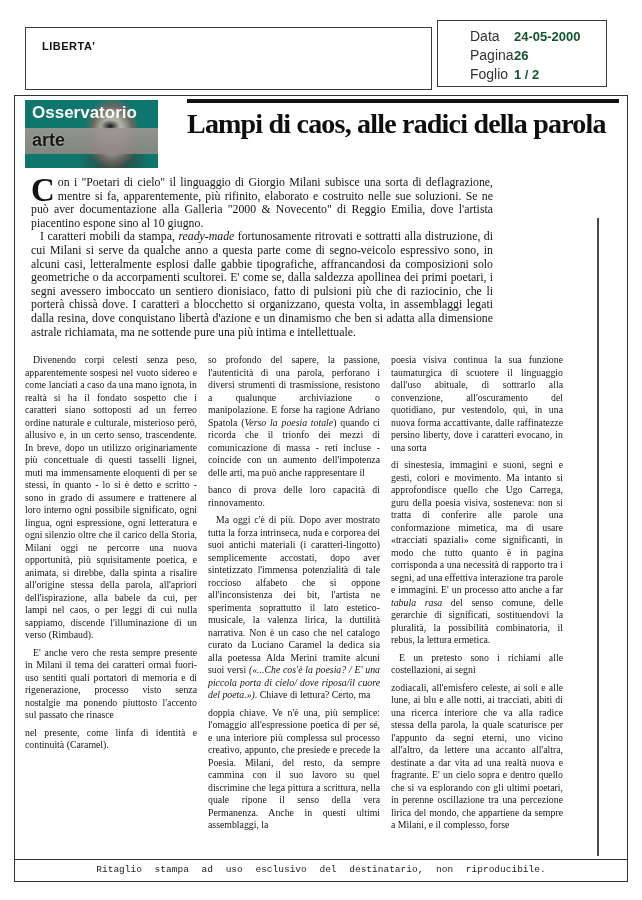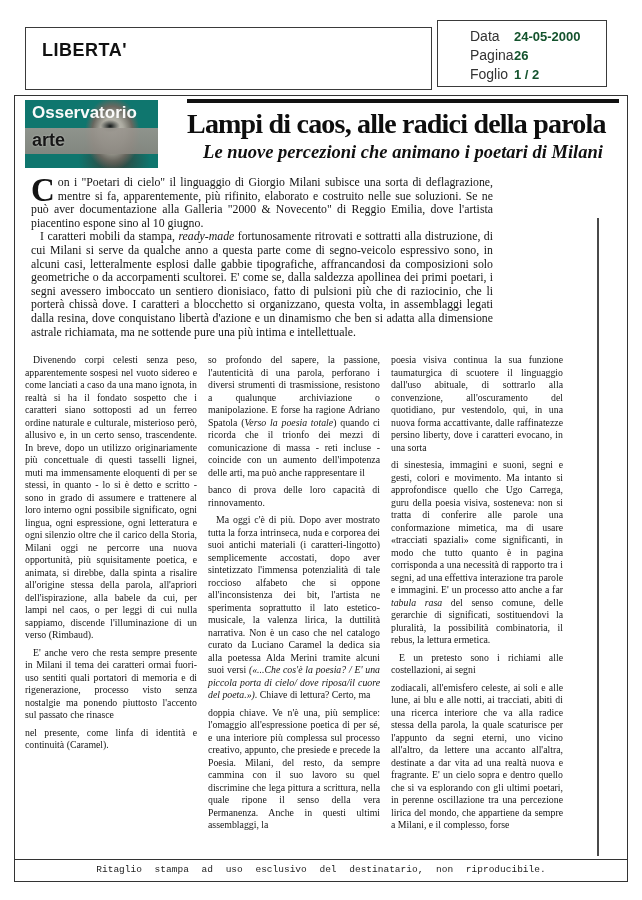--- a/index.html
+++ b/index.html
@@ -8,21 +8,21 @@
     background:#ffffff; color:#141414;
     font-family:"Liberation Serif", serif;
     overflow:hidden;
   }
   .box { position:absolute; border:1.5px solid #3a3a3a; background:#fff; }
 
   
   .masthead-box { left:25px; top:27px; width:405px; height:61px; }
   .masthead { position:absolute; left:16px; top:12px;
     font-family:"Liberation Sans", sans-serif; font-weight:bold;
-    font-size:18px; letter-spacing:.5px; color:#111; }
+    font-size:11px; letter-spacing:.5px; color:#111; }
   .meta-box { left:437px; top:20px; width:170px; height:67px; padding:7px 10px; box-sizing:border-box; }
   .meta-row { display:flex; align-items:baseline; margin-bottom:3px; }
   .meta-label { width:44px; font-family:Liberation Sans, sans-serif;
     font-size:14px; color:#333;margin-left:22px; }
   .meta-value { font-family:"Liberation Sans", sans-serif; font-weight:bold;
     font-size:13px; color:#14532d; }
 
   
   .article-box { left:14px; top:95px; width:612px; height:785px; border:1.5px solid #333; }
 
@@ -103,21 +103,20 @@
   <div class="logo">
     <div class="logo-face"></div>
     <div class="logo-band"></div>
     <div class="logo-line1">Osservatorio</div>
     <div class="logo-line2">arte</div>
   </div>
 
   <div class="headline">
     <div class="headline-rule"></div>
     <h1>Lampi di caos, alle radici della parola</h1>
-    <h2>Le nuove percezioni che animano i poetari di Milani</h2>
   </div>
 
   <div class="lede" id="lede">
       <p><span class="dropcap">C</span><span>on i "Poetari di cielo" il linguaggio di Giorgio Milani subisce una sorta di deflagrazione, mentre si fa, apparentemente, più rifinito, elaborato e costruito nelle sue soluzioni. Se ne può aver documentazione alla Galleria "2000 &amp; Novecento" di Reggio Emilia, dove l'artista piacentino espone sino al 10 giugno.</span></p>
       <p class="indent"><span>I caratteri mobili da stampa, </span><i>ready-made</i><span> fortunosamente ritrovati e sottratti alla distruzione, di cui Milani si serve da qualche anno a questa parte come di segno-veicolo espressivo sono, in alcuni casi, letteralmente esplosi dalle gabbie tipografiche, affrancandosi da composizioni solo geometriche o da accorpamenti scultorei. E' come se, dalla saldezza apollinea dei primi poetari, i segni avessero imboccato un sentiero dionisiaco, fatto di pulsioni più che di raziocinio, che li porterà chissà dove. I caratteri a blocchetto si organizzano, questa volta, in assemblaggi legati dalla resina, dove conquistano libertà d'azione e un dinamismo che ben si adatta alla dimensione astrale richiamata, ma ne sottende pure una più intima e intellettuale.</span></p>
     </div>
 
   <div class="columns" id="columns">
       <div class="col">
         <p class="indent"><span>Divenendo corpi celesti senza peso, apparentemente sospesi nel vuoto sidereo e come lanciati a caso da una mano ignota, in realtà si ha il fondato sospetto che i caratteri siano sottoposti ad un ferreo ordine naturale e culturale, misterioso però, allusivo e, in un certo senso, trascendente. In breve, dopo un utilizzo originariamente più concettuale di questi tasselli lignei, muti ma immensamente eloquenti di per se stessi, in quanto - lo si è detto e scritto - sono in grado di assumere e trattenere al loro interno ogni possibile significato, ogni lingua, ogni espressione, ogni letteratura e ogni silenzio oltre che il carico della Storia, Milani oggi ne percorre una nuova opportunità, più squisitamente poetica, e animata, si direbbe, dalla spinta a risalire all'origine stessa della parola, all'apriori dell'ispirazione, alla babele da cui, per lampi nel caos, o per leggi di cui nulla sappiamo, discende l'illuminazione di un verso (Rimbaud).</span></p>

